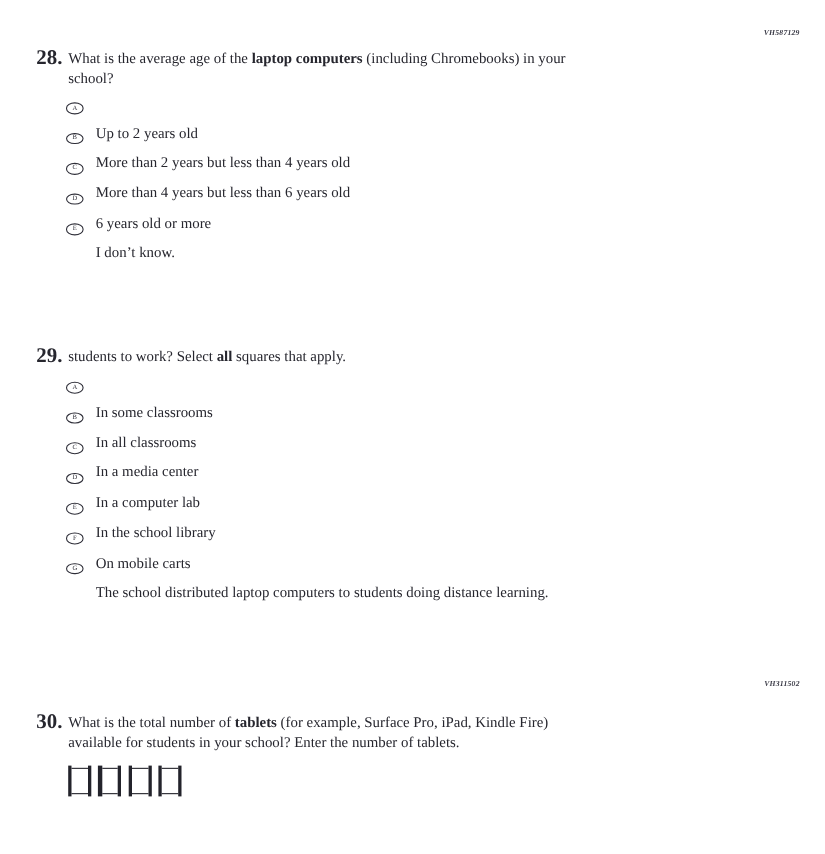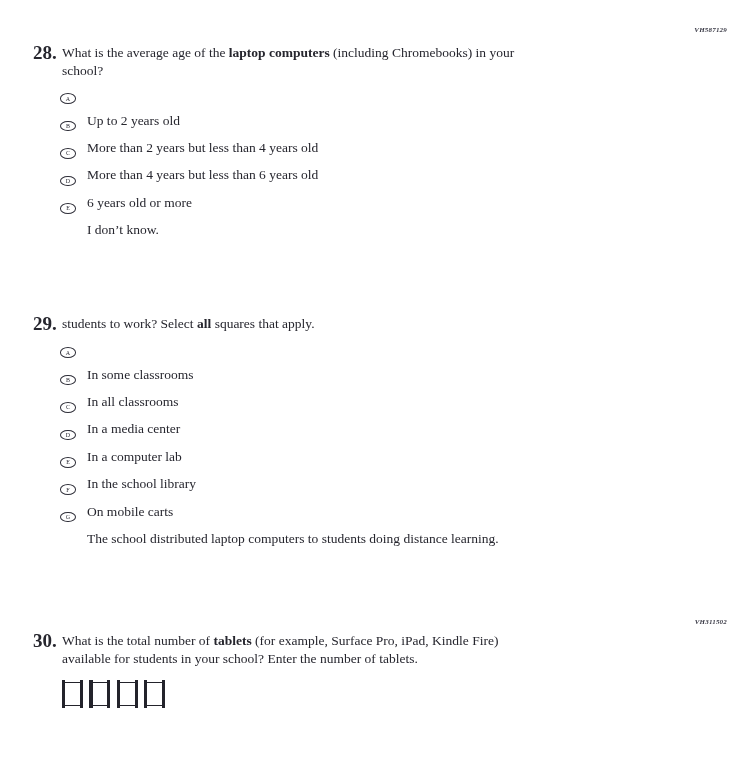--- a/index.html
+++ b/index.html
@@ -29,21 +29,21 @@
     padding-right: 23px;
     font-size: 7px;
     line-height: 8px;
     font-weight: bold;
     color: #3a3a46;
     letter-spacing: 0.2px;
     font-style: italic;
   }
   #question-28 .qbody { margin-top: 10px; }
   #question-29 .qbody { margin-top: 7px; }
-  #question-30 .qbody { margin-top: 6px; }
+  #question-30 .qbody { margin-top: 22px; }
 
   .qbody {
     display: flex;
     padding-left: 33px;
   }
   .qnum {
     font-weight: bold;
     font-size: 19px;
     line-height: 18px;
     width: 29px;

